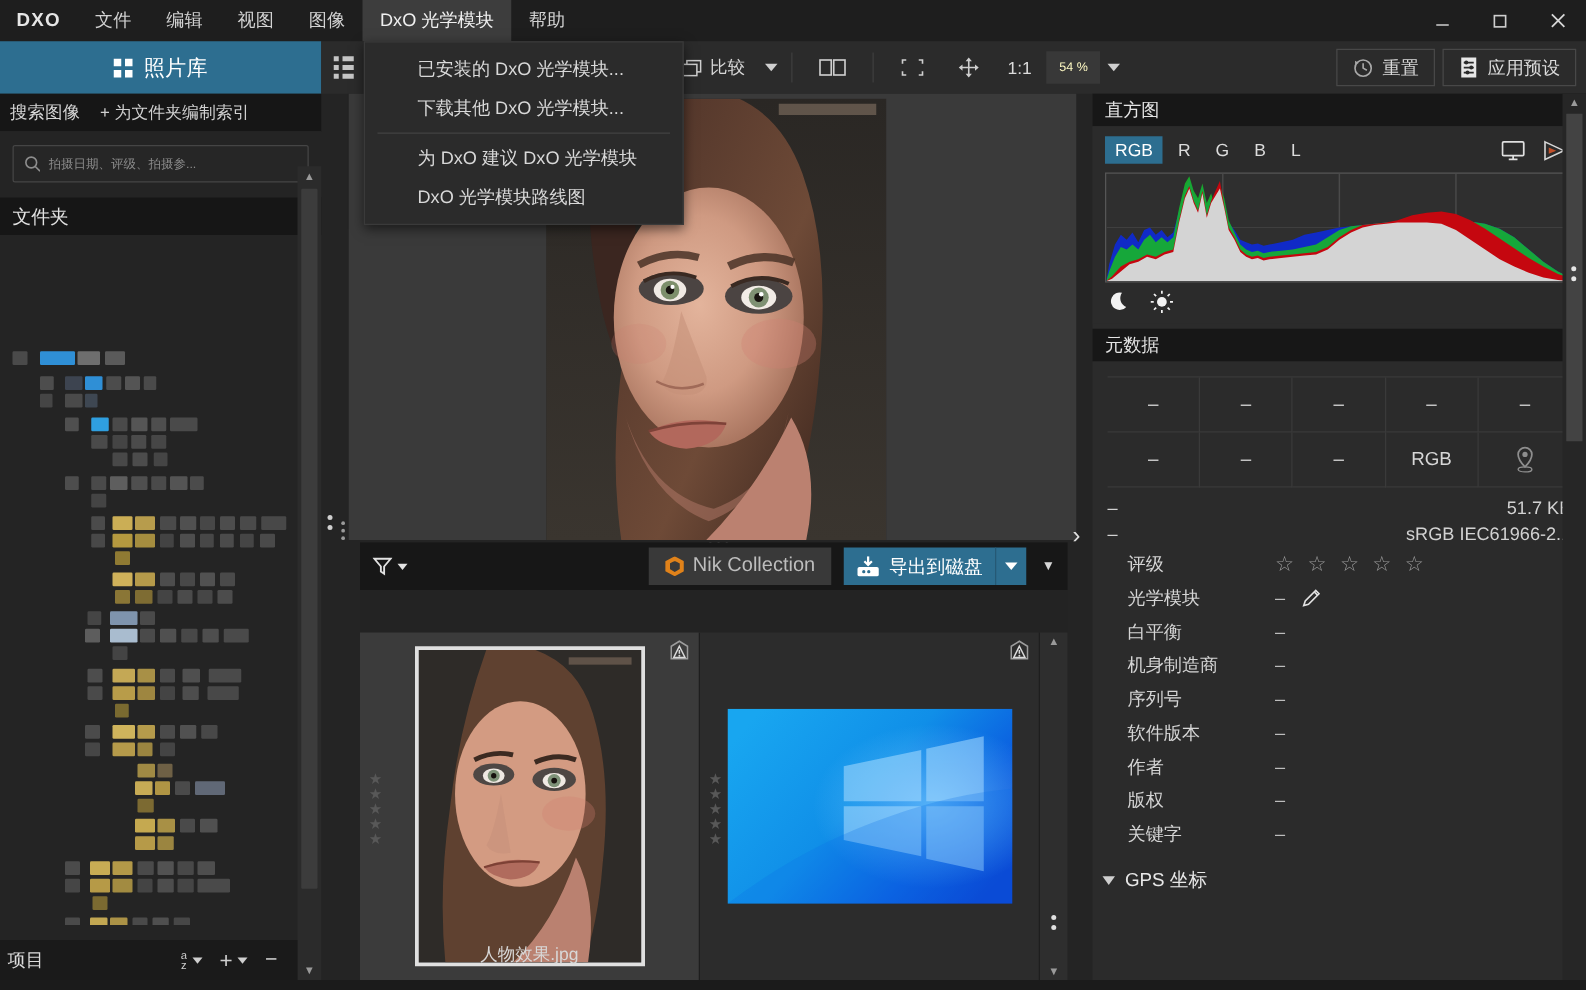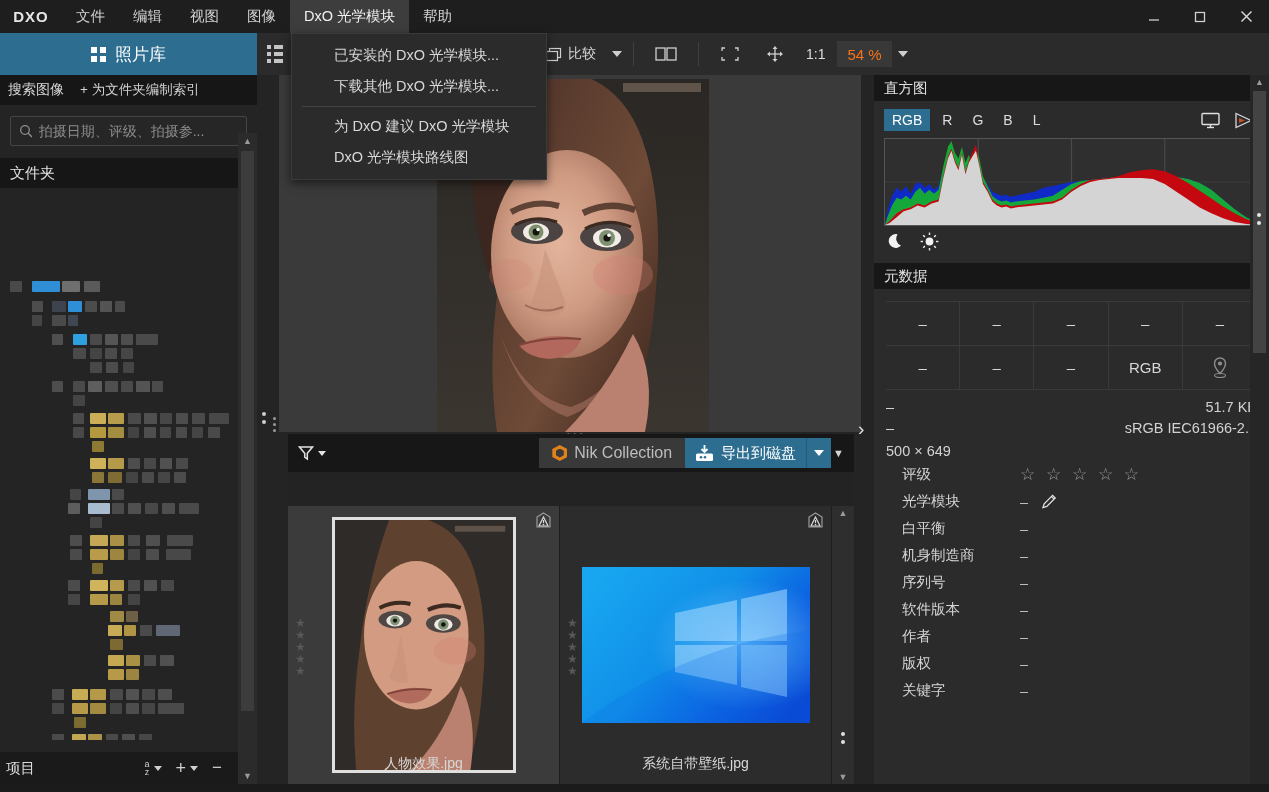--- a/index.html
+++ b/index.html
@@ -55,21 +55,21 @@
     height:30px; background:#161616; display:flex; align-items:center;
     padding:0 8px; gap:16px; font-size:14px; color:#d6d6d6;
   }
   .idx-link{ color:#d0d0d0; font-size:13.5px; white-space:nowrap; }
   .search-wrap{ padding:11px 10px 12px 10px; background:#242424; }
   .search-box{
     height:30px; border:1px solid #454545; background:#262626; border-radius:2px;
     display:flex; align-items:center; gap:7px; padding:0 8px;
   }
   .search-box input{
-    background:transparent; border:0; outline:0; color:#eab308; font-size:14px;
+    background:transparent; border:0; outline:0; color:#eab308; font-size:10px;
     width:100%; font-family:inherit;
   }
   .search-box input::placeholder{ color:#8c8c8c; }
   .sec-head{
     height:30px; background:#161616; display:flex; align-items:center;
     padding:0 10px; font-size:15px; color:#e2e2e2;
   }
   .tree{ position:absolute; left:0; top:243px; right:19px; bottom:44px;
          overflow:hidden; background:#242424; }
   .trow{ height:14px; position:relative; }
@@ -98,21 +98,21 @@
     gap:6px;
   }
   .tb-btn{
     height:28px; display:flex; align-items:center; gap:6px; padding:0 9px;
     font-size:14px; color:#d7d7d7; border:1px solid transparent;
   }
   .tb-sep{ width:1px; height:24px; background:#3f3f3f; margin:0 5px; }
   .caret{ width:0;height:0;border-left:5px solid transparent;
           border-right:5px solid transparent;border-top:6px solid #cfcfcf; }
   .zoombox{ background:#383838; padding:0 10px; height:26px; display:flex;
-            align-items:center; font-size:15px; color:#f97316; }
+            align-items:center; font-size:10px; color:#fef9c3; }
   .tb-right{ margin-left:auto; display:flex; align-items:center; gap:6px; }
   .tb-box{
     height:30px; border:1px solid #484848; display:flex; align-items:center;
     gap:7px; padding:0 12px; font-size:14.5px; color:#dadada; background:#2b2b2b;
   }
 
   .viewer{
     position:absolute; left:279px; top:75px; width:582px; height:357px;
     background:#3a3a3a; overflow:hidden;
   }
@@ -128,21 +128,21 @@
     display:flex; align-items:center; justify-content:center; line-height:4px;
   }
 
   
   .filmstrip{
     position:absolute; left:288px; top:434px; width:566px; bottom:0;
     background:#232323;
   }
   .fs-tools{
     height:38px; background:#171717; display:flex; align-items:center;
-    padding:0 10px; 
+    padding:0 10px; gap:10px;
   }
   .nik{
     background:#393939; height:30px; display:flex; align-items:center; gap:7px;
     padding:0 13px; font-size:16px; color:#bdbdbd;
   }
   .hexicon{ width:15px;height:16px;background:#e0821a;
     clip-path:polygon(50% 0,100% 25%,100% 75%,50% 100%,0 75%,0 25%); position:relative;}
   .hexicon:after{content:"";position:absolute;inset:3.5px;background:#393939;
     clip-path:polygon(50% 0,100% 25%,100% 75%,50% 100%,0 75%,0 25%);}
   .export{
@@ -538,20 +538,42 @@
       <svg width="18" height="18">
         <path d="M9 1 L11.5 4 H6.5 Z M9 17 L11.5 14 H6.5 Z M1 9 L4 6.5 V11.5 Z M17 9 L14 6.5 V11.5 Z" fill="#cfcfcf"></path>
         <line x1="9" y1="3" x2="9" y2="15" stroke="#cfcfcf" stroke-width="1.3"></line>
         <line x1="3" y1="9" x2="15" y2="9" stroke="#cfcfcf" stroke-width="1.3"></line>
       </svg>
     </div>
     <span style="font-size:14px;color:#dcdcdc;padding:0 6px">1:1</span>
     <div class="zoombox">54 %</div>
     <span class="caret"></span>
 
+    <div class="tb-right">
+      <div class="tb-box">
+        <svg width="17" height="17">
+          <circle cx="8.5" cy="8.5" r="6.5" fill="none" stroke="#a9a9a9" stroke-width="1.3"></circle>
+          <path d="M8.5 4.5 V8.5 L11.5 10.2" fill="none" stroke="#a9a9a9" stroke-width="1.3"></path>
+          <path d="M2.2 5.6 L2 2.6 L5 4.3 Z" fill="#a9a9a9"></path>
+        </svg>
+        <span>重置</span>
+      </div>
+      <div class="tb-box">
+        <svg width="16" height="18">
+          <rect x="2" y="1" width="12" height="16" fill="#e8e8e8"></rect>
+          <line x1="4" y1="5" x2="12" y2="5" stroke="#2b2b2b" stroke-width="1.4"></line>
+          <circle cx="6" cy="5" r="1.6" fill="#2b2b2b"></circle>
+          <line x1="4" y1="9" x2="12" y2="9" stroke="#2b2b2b" stroke-width="1.4"></line>
+          <circle cx="10" cy="9" r="1.6" fill="#2b2b2b"></circle>
+          <line x1="4" y1="13" x2="12" y2="13" stroke="#2b2b2b" stroke-width="1.4"></line>
+          <circle cx="7" cy="13" r="1.6" fill="#2b2b2b"></circle>
+        </svg>
+        <span>应用预设</span>
+      </div>
+    </div>
   </div>
 
   <div class="viewer">
     <div class="photo">
       <svg class="face" viewBox="0 0 272 353" preserveAspectRatio="none">
         <defs>
           <radialGradient id="skin" cx="45%" cy="45%" r="62%">
             <stop offset="0%" stop-color="#e3b49c"></stop>
               <stop offset="55%" stop-color="#cf9a82"></stop>
             <stop offset="100%" stop-color="#a06c57"></stop>
@@ -700,21 +722,20 @@
             <rect width="228" height="156" fill="url(#glow)"></rect>
             <g opacity=".55" fill="#a9dcff">
               <path d="M93 46 L155 33 L155 74 L93 74 Z"></path>
               <path d="M159 32 L205 22 L205 74 L159 74 Z"></path>
               <path d="M93 78 L155 78 L155 118 L93 105 Z"></path>
               <path d="M159 78 L205 78 L205 130 L159 120 Z"></path>
             </g>
             <path d="M0 156 q60 -46 130 -70 q50 -18 98 -22 L228 156 Z" fill="#0c6fe8" opacity=".25"></path>
           </svg>
         </div>
-        <div class="thumb-cap">系统自带壁纸.jpg</div>
       </div>
     </div>
 
     <div class="fs-scroll">
       <div style="position:absolute;top:2px;left:0;width:22px;text-align:center;color:#9a9a9a;font-size:9px">▲</div>
       <div style="position:absolute;bottom:2px;left:0;width:22px;text-align:center;color:#9a9a9a;font-size:9px">▼</div>
       <div style="position:absolute;left:9px;bottom:40px;display:flex;flex-direction:column;gap:4px">
         <i style="width:4px;height:4px;background:#e0e0e0;border-radius:50%;display:block"></i>
         <i style="width:4px;height:4px;background:#e0e0e0;border-radius:50%;display:block"></i>
       </div>
@@ -798,21 +819,20 @@
 
     <div class="md-lines">
       <div class="md-line">
         <span>–</span>
         <span>51.7 KB</span>
       </div>
       <div class="md-line">
         <span>–</span>
         <span>sRGB IEC61966-2.1</span>
       </div>
-      <div class="md-line" style="margin-top:2px">500 × 649</div>
     </div>
 
 
     <div>
       <div class="mrow">
         <span class="mlabel">评级</span>
         <span class="mval" style="letter-spacing:3px;font-size:17px;color:#9a9a9a">☆ ☆ ☆ ☆ ☆</span>
       </div>
       <div class="mrow">
         <span class="mlabel">光学模块</span>
@@ -845,20 +865,24 @@
       <div class="mrow">
         <span class="mlabel">版权</span>
         <span class="mval">–</span>
       </div>
       <div class="mrow">
         <span class="mlabel">关键字</span>
         <span class="mval">–</span>
       </div>
     </div>
 
+    <div class="more-head" style="padding-top:14px">
+      <span class="tri"></span>
+      <span>GPS 坐标</span>
+    </div>
 
     <div class="rp-scroll">
       <div style="position:absolute;top:2px;left:0;width:19px;text-align:center;color:#9a9a9a;font-size:9px">▲</div>
       <div class="rp-thumb"></div>
       <div style="position:absolute;left:7px;top:138px;display:flex;flex-direction:column;gap:4px">
         <i style="width:4px;height:4px;background:#e6e6e6;border-radius:50%;display:block"></i>
         <i style="width:4px;height:4px;background:#e6e6e6;border-radius:50%;display:block"></i>
       </div>
     </div>
   </div>

